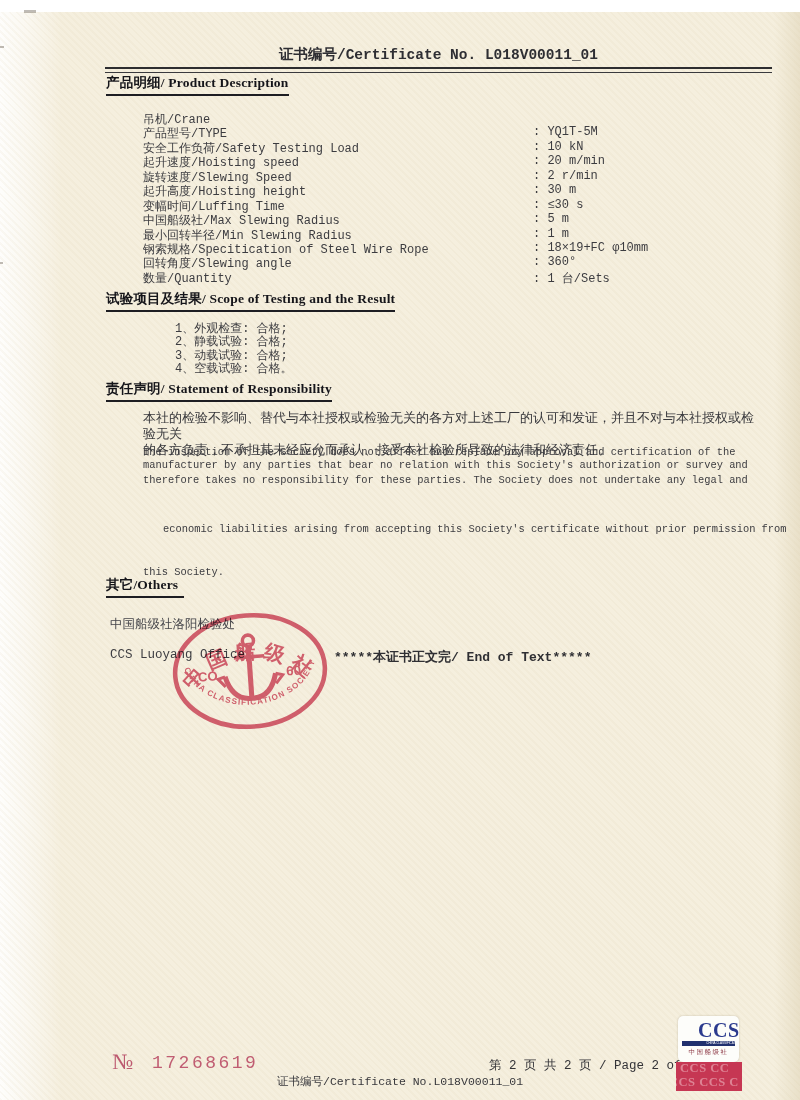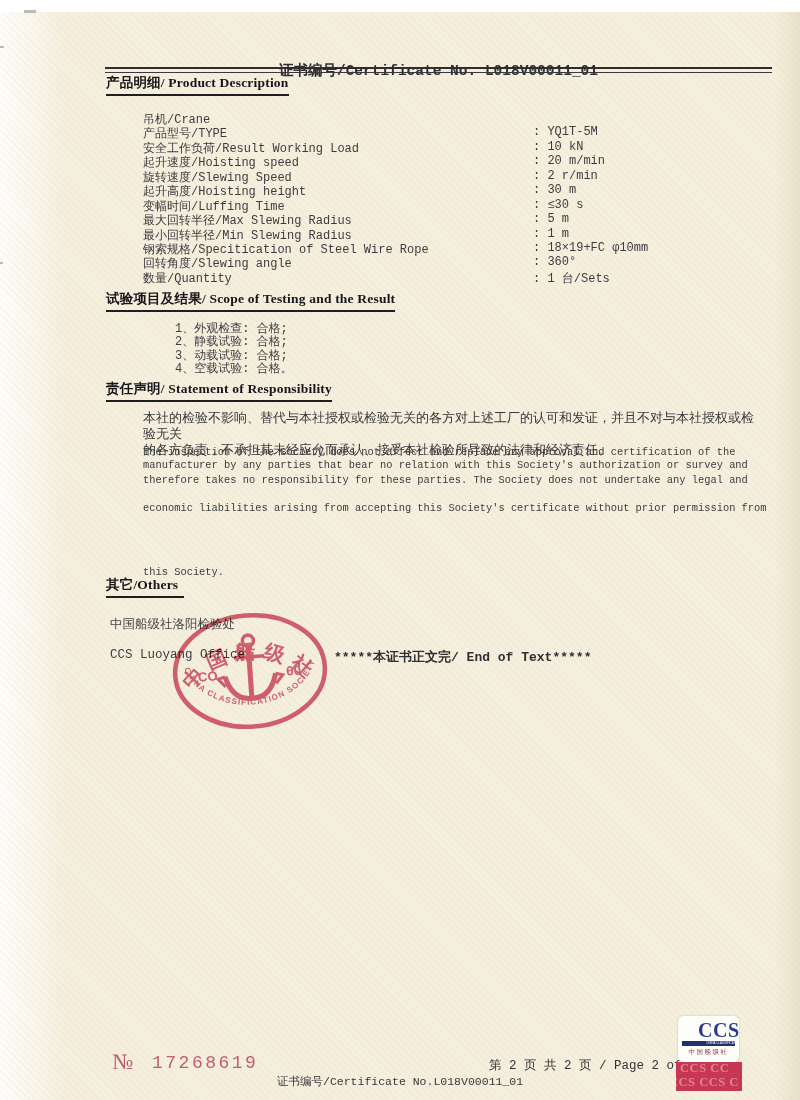--- a/index.html
+++ b/index.html
@@ -11,21 +11,21 @@
           linear-gradient(90deg, rgba(255,255,255,0.9) 0px, rgba(255,255,255,0.55) 28px, rgba(255,255,255,0) 62px),
           linear-gradient(270deg, rgba(205,190,152,0.30) 0px, rgba(205,190,152,0) 26px);
         color:#333;}
   .scan-top{position:absolute;left:0;top:0;width:800px;height:12px;background:#ffffff;}
   .speck{position:absolute;background:#8a8478;opacity:.55;}
 
   .mono{font-family:"Liberation Mono","DejaVu Sans Mono",monospace;}
   .serifb{font-family:"Liberation Serif","DejaVu Serif",serif;font-weight:bold;color:#15151a;}
 
   .hdr{position:absolute;left:105px;top:45px;width:667px;text-align:center;
-       font-family:"Liberation Mono","DejaVu Sans Mono",monospace;font-size:14.5px;font-weight:600;color:#2e2e33;margin-top:16px;}
+       font-family:"Liberation Mono","DejaVu Sans Mono",monospace;font-size:14.5px;font-weight:600;color:#2e2e33;}
   .hdr-rule{position:absolute;left:105px;top:67px;width:667px;height:3px;
             border-top:2px solid #2d2d30;border-bottom:1.5px solid #3a3a3e;}
 
   .sec-title{position:absolute;font-size:13.5px;letter-spacing:.2px;
              border-bottom:2px solid #1d1d22;padding-bottom:2px;}
   .t-product{left:106px;top:74px;min-width:182px;}
   .t-testing{left:106px;top:290px;min-width:282px;}
   .t-resp{left:106px;top:380px;min-width:212px;}
   .t-others{left:106px;top:576px;min-width:78px;}
 
@@ -82,41 +82,41 @@
   <div class="ptable mono">
     <div class="prow">
         <span class="plabel">吊机/Crane</span>
         <span class="pvalue"></span>
       </div>
     <div class="prow">
         <span class="plabel">产品型号/TYPE</span>
         <span class="pvalue">: YQ1T-5M</span>
       </div>
     <div class="prow">
-        <span class="plabel">安全工作负荷/Result Working Load</span>
+        <span class="plabel">安全工作负荷/Safety Testing Load</span>
         <span class="pvalue">: 10 kN</span>
       </div>
     <div class="prow">
         <span class="plabel">起升速度/Hoisting speed</span>
         <span class="pvalue">: 20 m/min</span>
       </div>
     <div class="prow">
         <span class="plabel">旋转速度/Slewing Speed</span>
         <span class="pvalue">: 2 r/min</span>
       </div>
     <div class="prow">
         <span class="plabel">起升高度/Hoisting height</span>
         <span class="pvalue">: 30 m</span>
       </div>
     <div class="prow">
         <span class="plabel">变幅时间/Luffing Time</span>
         <span class="pvalue">: ≤30 s</span>
       </div>
     <div class="prow">
-        <span class="plabel">最大回转半径/Max Slewing Radius</span>
+        <span class="plabel">中国船级社/Max Slewing Radius</span>
         <span class="pvalue">: 5 m</span>
       </div>
     <div class="prow">
         <span class="plabel">最小回转半径/Min Slewing Radius</span>
         <span class="pvalue">: 1 m</span>
       </div>
     <div class="prow">
         <span class="plabel">钢索规格/Specitication of Steel Wire Rope</span>
         <span class="pvalue">: 18×19+FC φ10mm</span>
       </div>
@@ -139,21 +139,21 @@
   </div>
 
   <div class="sec-title serifb t-resp">责任声明/ Statement of Responsibility</div>
   <div class="zhpara">
     <div>本社的检验不影响、替代与本社授权或检验无关的各方对上述工厂的认可和发证，并且不对与本社授权或检验无关</div>
     <div>的各方负责，不承担其未经应允而承认、接受本社检验所导致的法律和经济责任。</div>
   </div>
   <div class="enline mono" style="top:446px;">The inspection of the Society does not affect and replace any approval and certification of the</div>
   <div class="enline mono" style="top:459px;">manufacturer by any parties that bear no relation with this Society's authorization or survey and</div>
   <div class="enline mono" style="top:474px;">therefore takes no responsibility for these parties. The Society does not undertake any legal and</div>
-  <div class="enline mono" style="top:502px;">economic liabilities arising from accepting this Society's certificate without prior permission from</div>
+  <div class="enline mono" style="top:523px;margin-left:20px;">economic liabilities arising from accepting this Society's certificate without prior permission from</div>
   <div class="enline mono" style="top:566px;">this Society.</div>
 
   <div class="sec-title serifb t-others">其它/Others</div>
 
   <div class="office-zh">中国船级社洛阳检验处</div>
   <div class="office-en mono">CCS Luoyang Office</div>
   <div class="endtext mono">*****本证书正文完/ End of Text*****</div>
 
   <svg class="stamp" viewBox="0 0 158 120">
     <defs>

